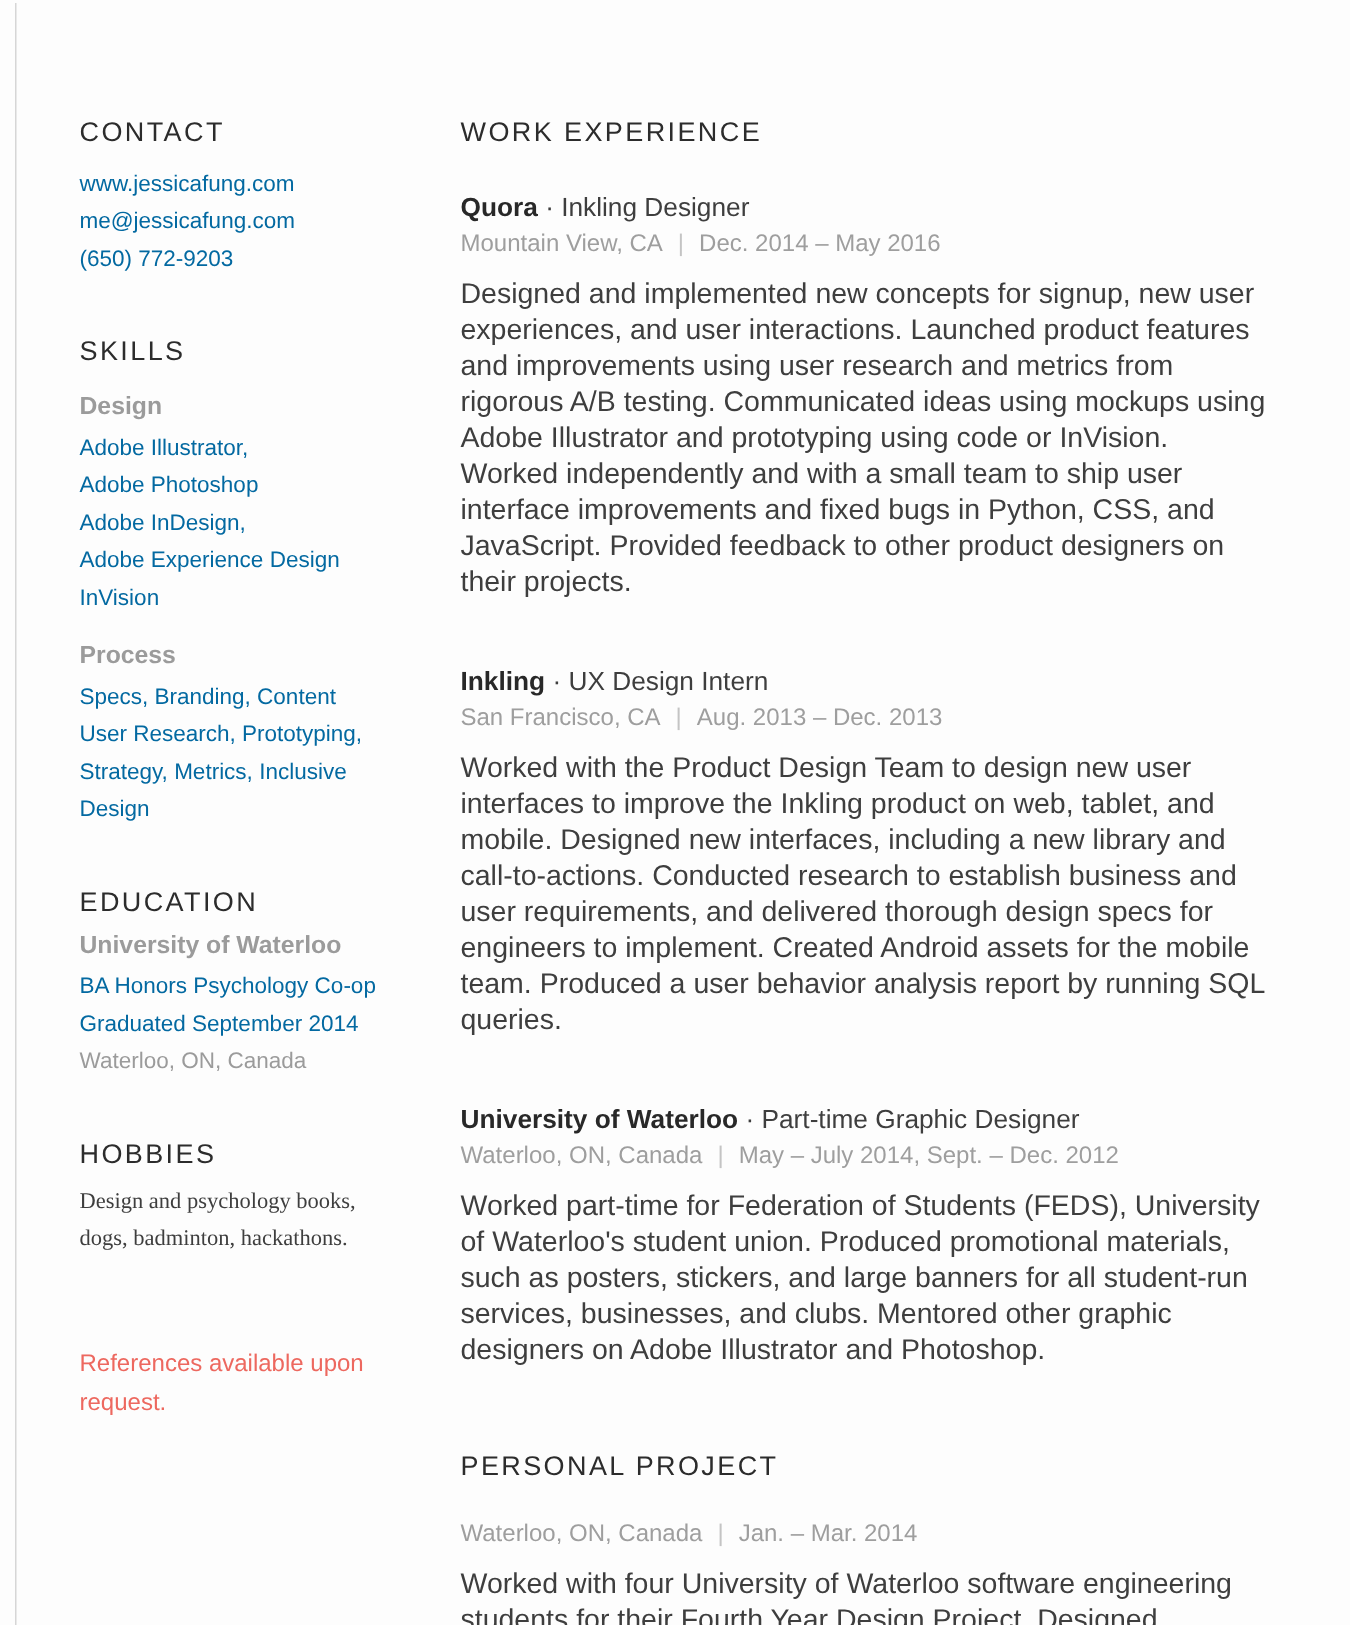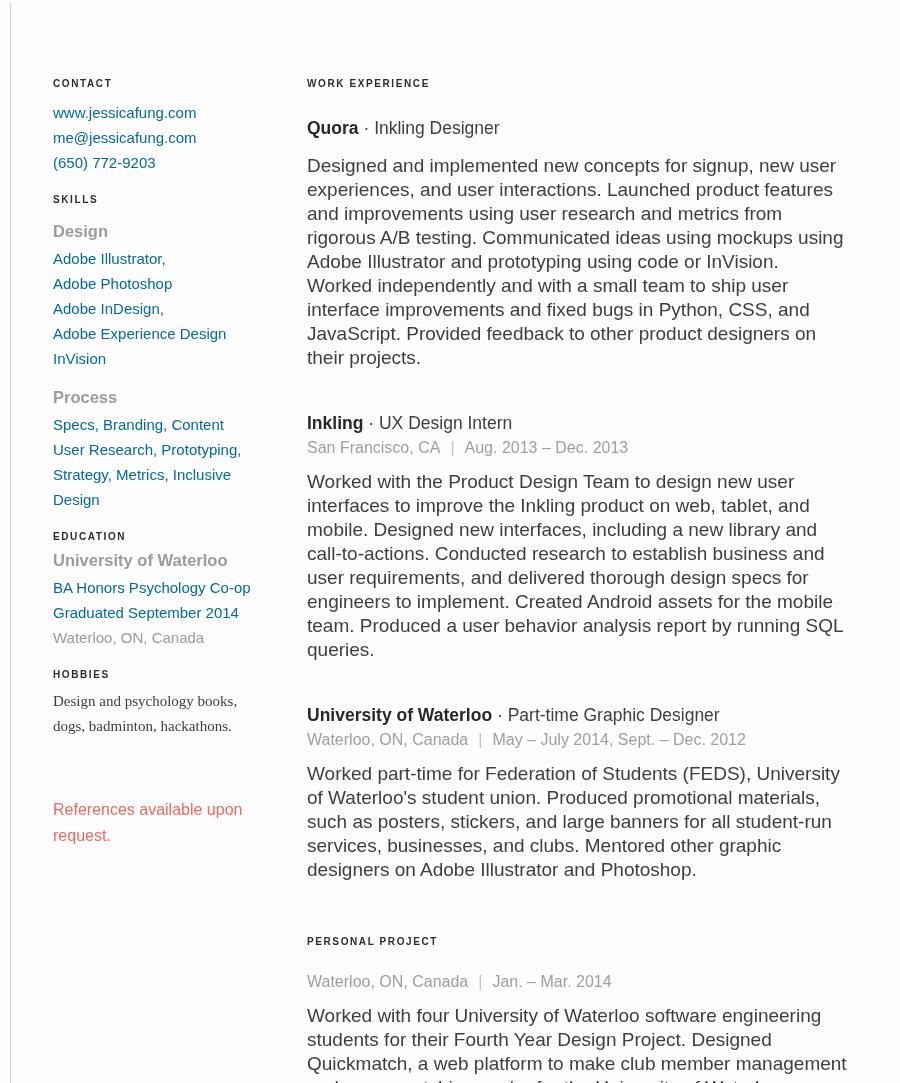--- a/index.html
+++ b/index.html
@@ -30,32 +30,32 @@
   }
   .columns {
     display: flex;
     gap: 54px;
     margin-top: 34px;
   }
   .sidebar { width: 200px; flex-shrink: 0; }
   .main { width: 540px; flex-shrink: 0; }
 
   .section-title {
-    font-size: 10px;
-    font-weight: bold;
+    font-size: 18px;
+    font-weight: normal;
     letter-spacing: 1.6px;
     color: #2c2c2c;
   }
   .contact-lines { margin-top: 11px; }
   .sb-line {
     font-size: 15px;
     line-height: 25px;
     color: #0369a1;
   }
-  .sb-section { margin-top: 19px; }
+  .sb-section { margin-top: 39px; }
   .group-label {
     font-size: 16.5px;
     font-weight: bold;
     color: #9b9b9b;
     margin-top: 17px;
     margin-bottom: 5px;
   }
   .edu-block { margin-top: 9px; }
   .muted { color: #9b9b9b; }
   .hobbies-text {
@@ -157,20 +157,21 @@
 
     </div>
 
     <div class="main">
 
       <div class="main-section">
         <div class="section-title">WORK EXPERIENCE</div>
 
         <div class="entry">
           <div class="entry-title"><span class="entry-company">Quora</span> <span class="entry-sep">·</span> <span>Inkling Designer</span></div>
+          <div class="entry-meta"><span>Mountain View, CA</span><span class="pipe">|</span><span>Dec. 2014 – May 2016</span></div>
           <div class="entry-desc">Designed and implemented new concepts for signup, new user experiences, and user interactions. Launched product features and improvements using user research and metrics from rigorous A/B testing. Communicated ideas using mockups using Adobe Illustrator and prototyping using code or InVision. Worked independently and with a small team to ship user interface improvements and fixed bugs in Python, CSS, and JavaScript. Provided feedback to other product designers on their projects.</div>
         </div>
 
         <div class="entry">
           <div class="entry-title"><span class="entry-company">Inkling</span> <span class="entry-sep">·</span> <span>UX Design Intern</span></div>
           <div class="entry-meta"><span>San Francisco, CA</span><span class="pipe">|</span><span>Aug. 2013 – Dec. 2013</span></div>
           <div class="entry-desc">Worked with the Product Design Team to design new user interfaces to improve the Inkling product on web, tablet, and mobile. Designed new interfaces, including a new library and call-to-actions. Conducted research to establish business and user requirements, and delivered thorough design specs for engineers to implement. Created Android assets for the mobile team. Produced a user behavior analysis report by running SQL queries.</div>
         </div>
 
         <div class="entry">

